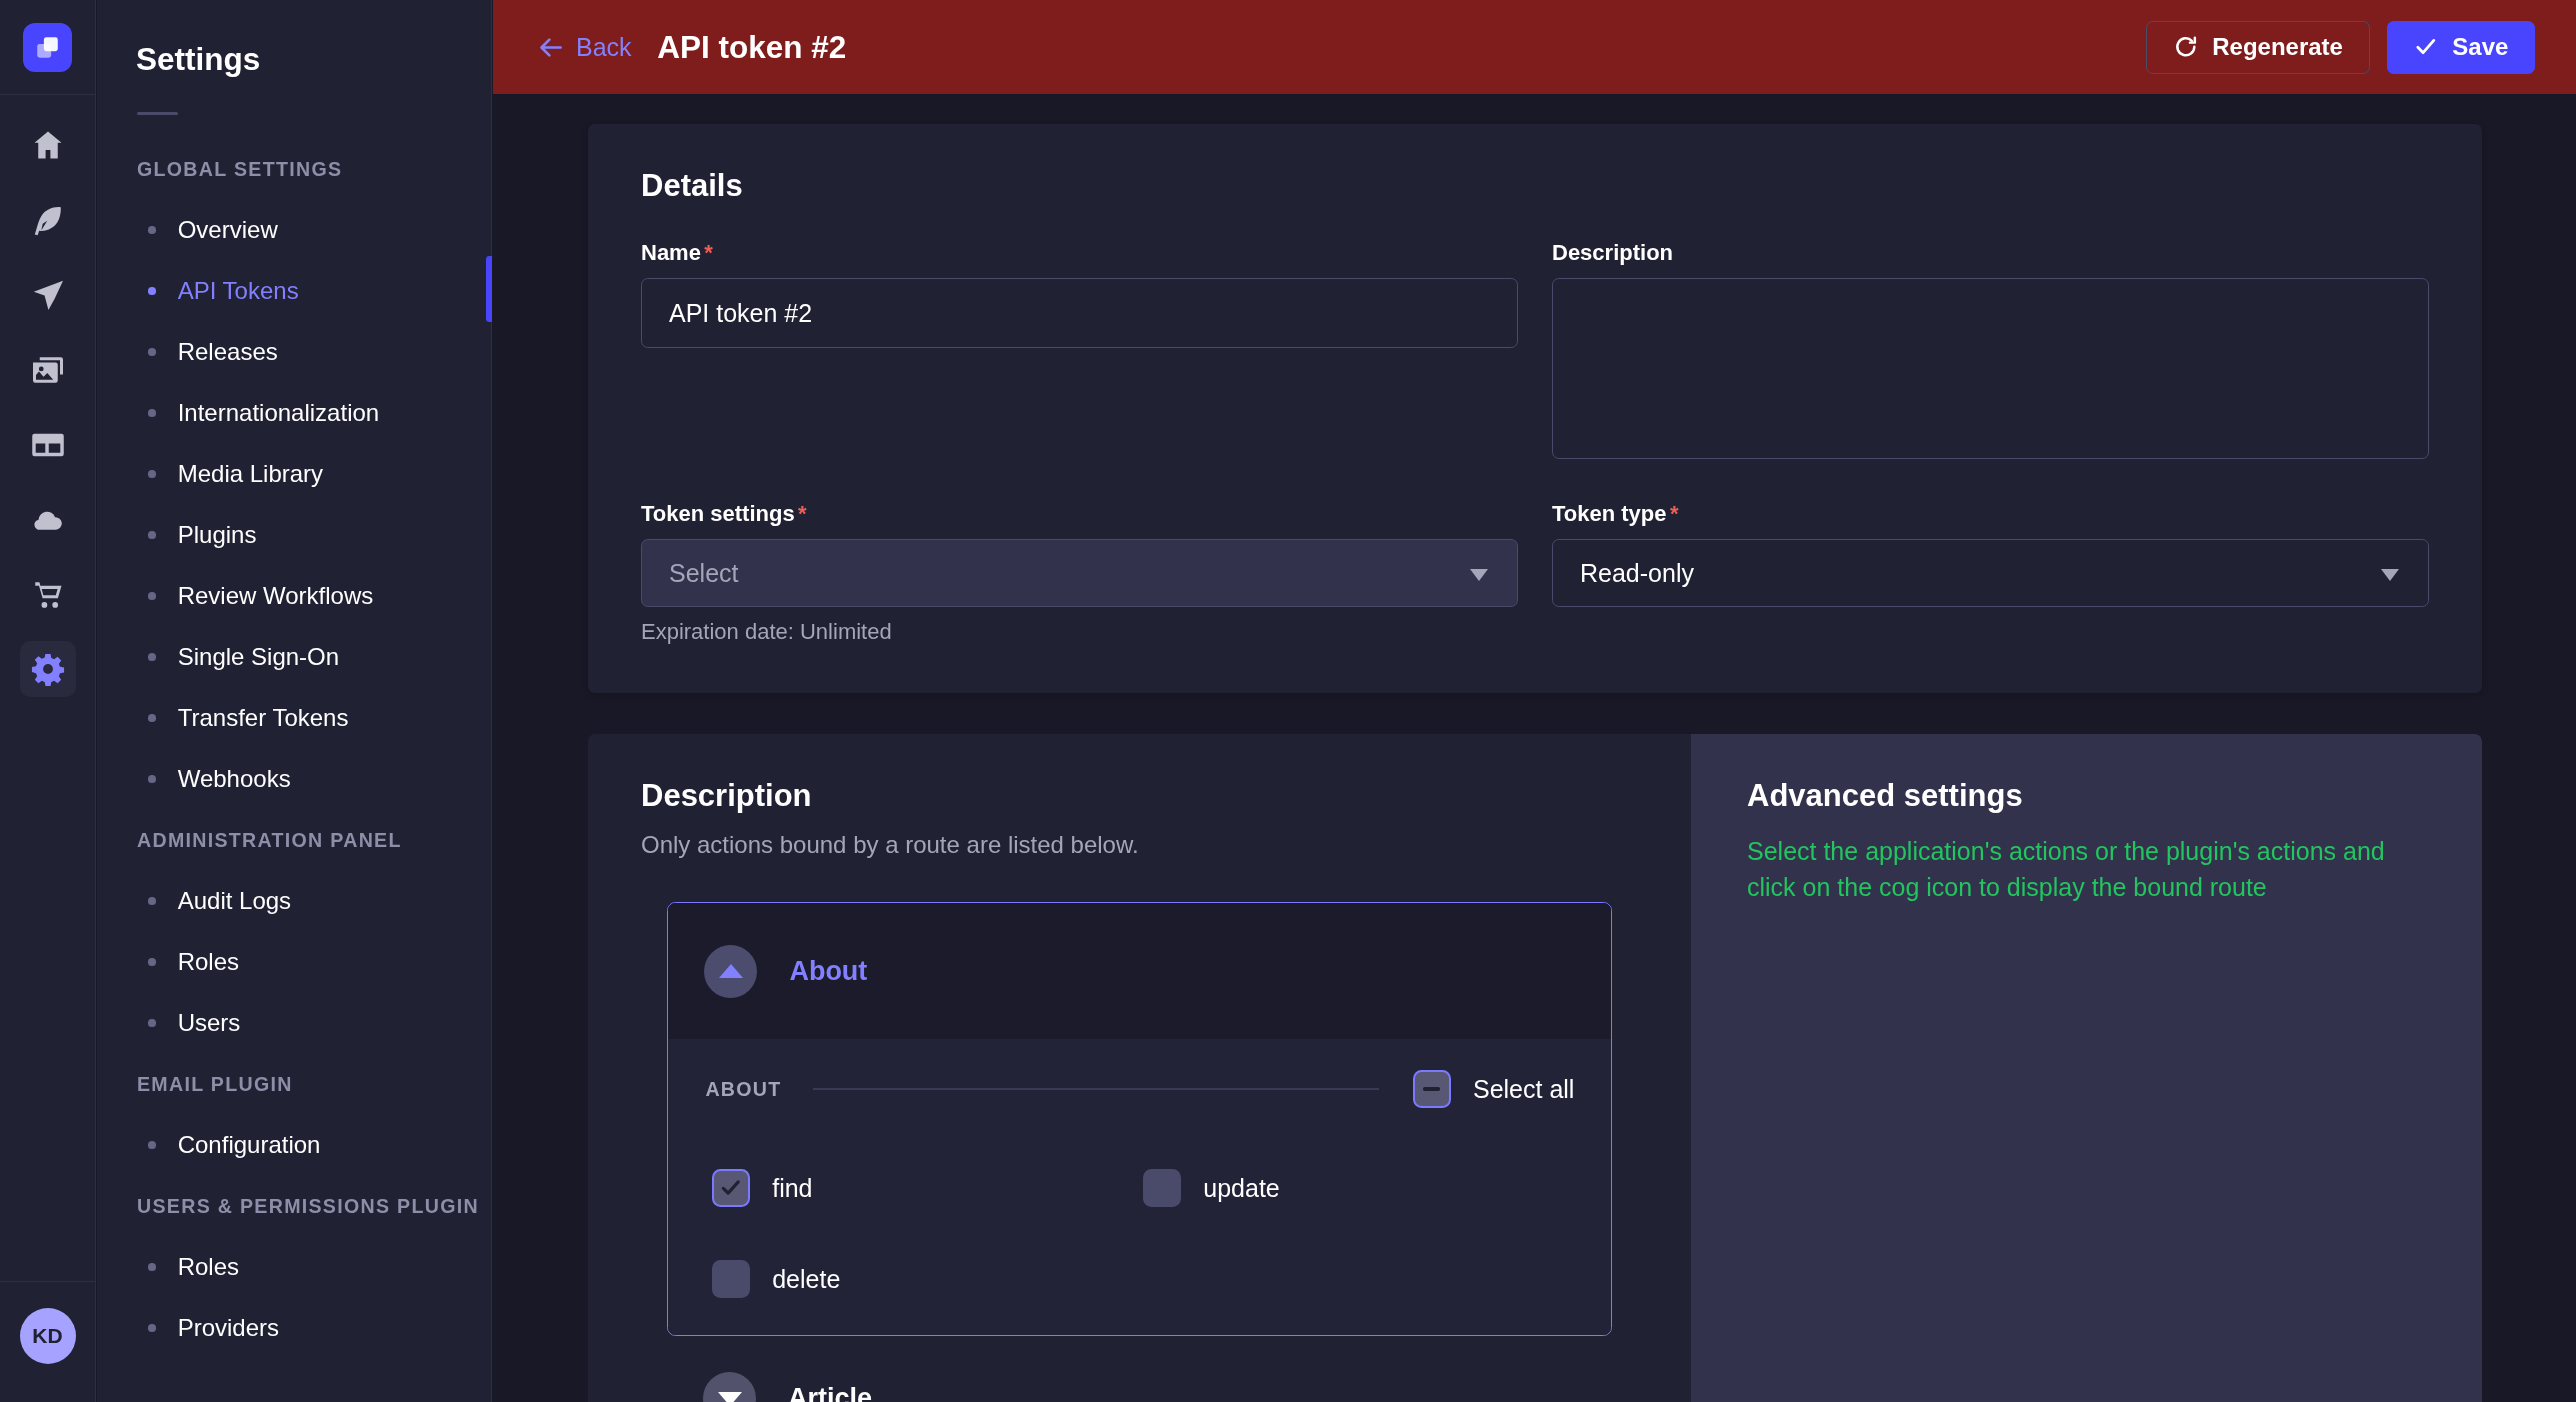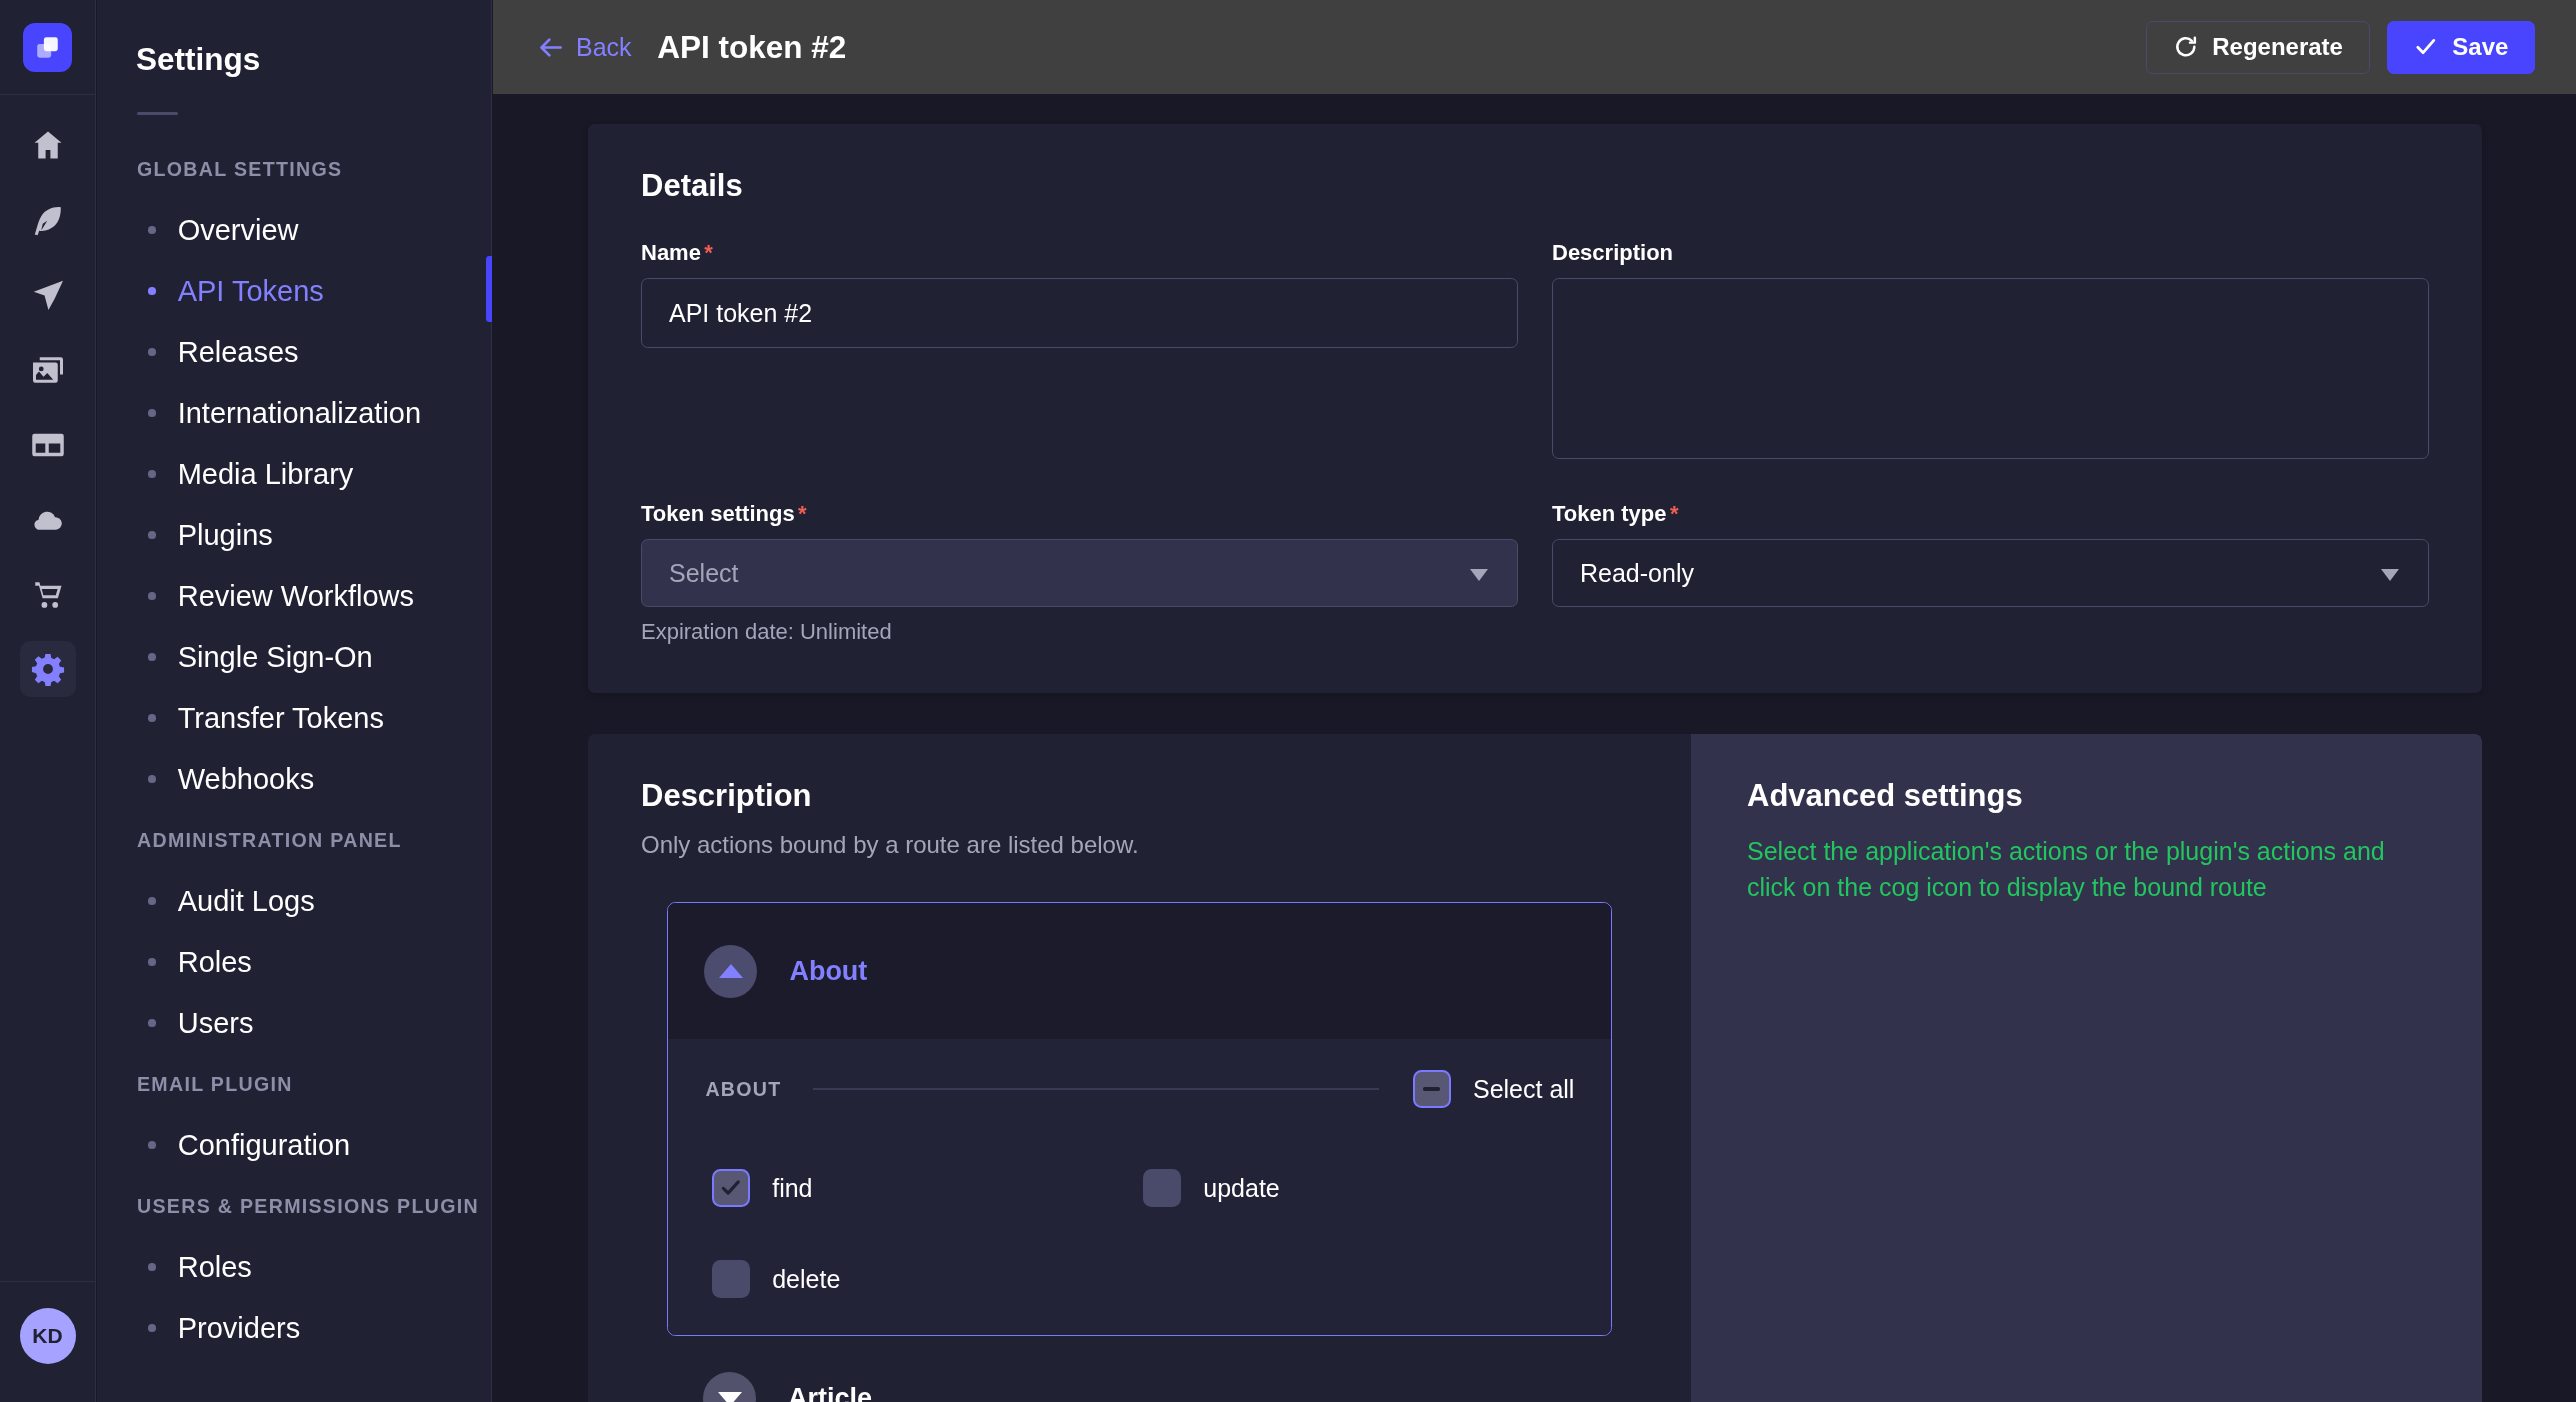--- a/index.html
+++ b/index.html
@@ -37,30 +37,30 @@
   }
   .settings-title { font-size:31.5px; font-weight:700; margin:41px 0 0 39px; }
   .settings-divider { width:41px; height:2.6px; background:#4a4a6a; border-radius:1.7px; margin:34px 0 0 40px; }
   .nav-scroll { margin-top:24px; }
   .section-label {
     height:61px; display:flex; align-items:center; padding-left:40px;
     font-size:19.6px; font-weight:600; letter-spacing:1.3px; color:#8e8ea9;
   }
   .nav-item {
     height:61px; display:flex; align-items:center; padding-left:51px; cursor:pointer;
-    font-size:29px; color:#ffffff;
+    font-size:24px; color:#ffffff;
   }
   .nav-item .bullet { width:7.7px; height:7.7px; border-radius:50%; background:#666687; margin-right:22px; flex:none; }
   .nav-item.active { color:#8280ff; }
   .nav-item.active .bullet { background:#8280ff; }
   .active-bar { position:absolute; right:-0.9px; top:256px; width:6px; height:66px; background:#4945ff; border-radius:3.4px 0 0 3.4px; }
   
   .main { position:absolute; left:493px; top:0; right:0; bottom:0; background:#181826; }
   .page-header {
-    height:94px; background:#404040; display:flex; align-items:center; padding:0 41px 0 44px;
+    height:94px; background:#7f1d1d; display:flex; align-items:center; padding:0 41px 0 44px;
   }
   .back-link { display:flex; align-items:center; gap:12px; color:#8280ff; font-size:25px; cursor:pointer; }
   .back-link svg { width:27px; height:27px; stroke:#8280ff; }
   .page-title { font-size:31.5px; font-weight:700; margin-left:25.6px; }
   .header-actions { margin-left:auto; display:flex; gap:17px; }
   .btn { height:53px; border-radius:6.8px; display:flex; align-items:center; gap:13.6px; padding:0 25.6px; font-size:24px; font-weight:600; cursor:pointer; }
   .btn-outline { border:0.9px solid #4a4a6a; background:transparent; color:#fff;justify-content:flex-end; }
   .btn-primary { background:#4945ff; color:#fff; border:0.9px solid #4945ff; }
   .btn svg { width:25.6px; height:25.6px; }
   

